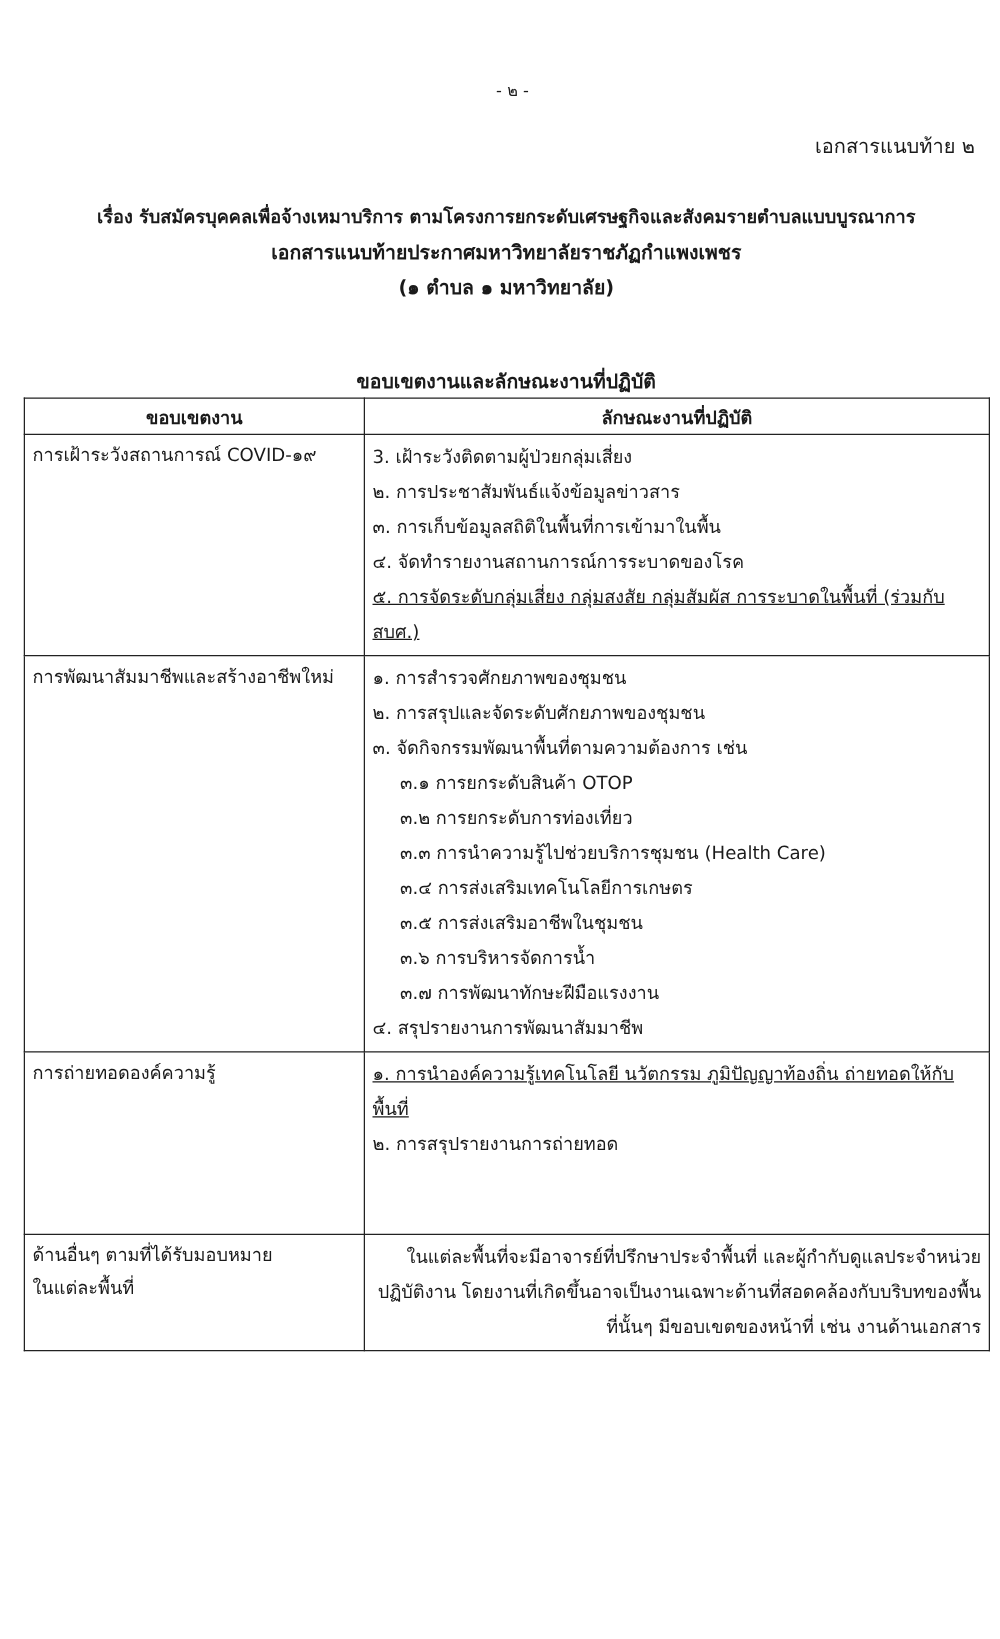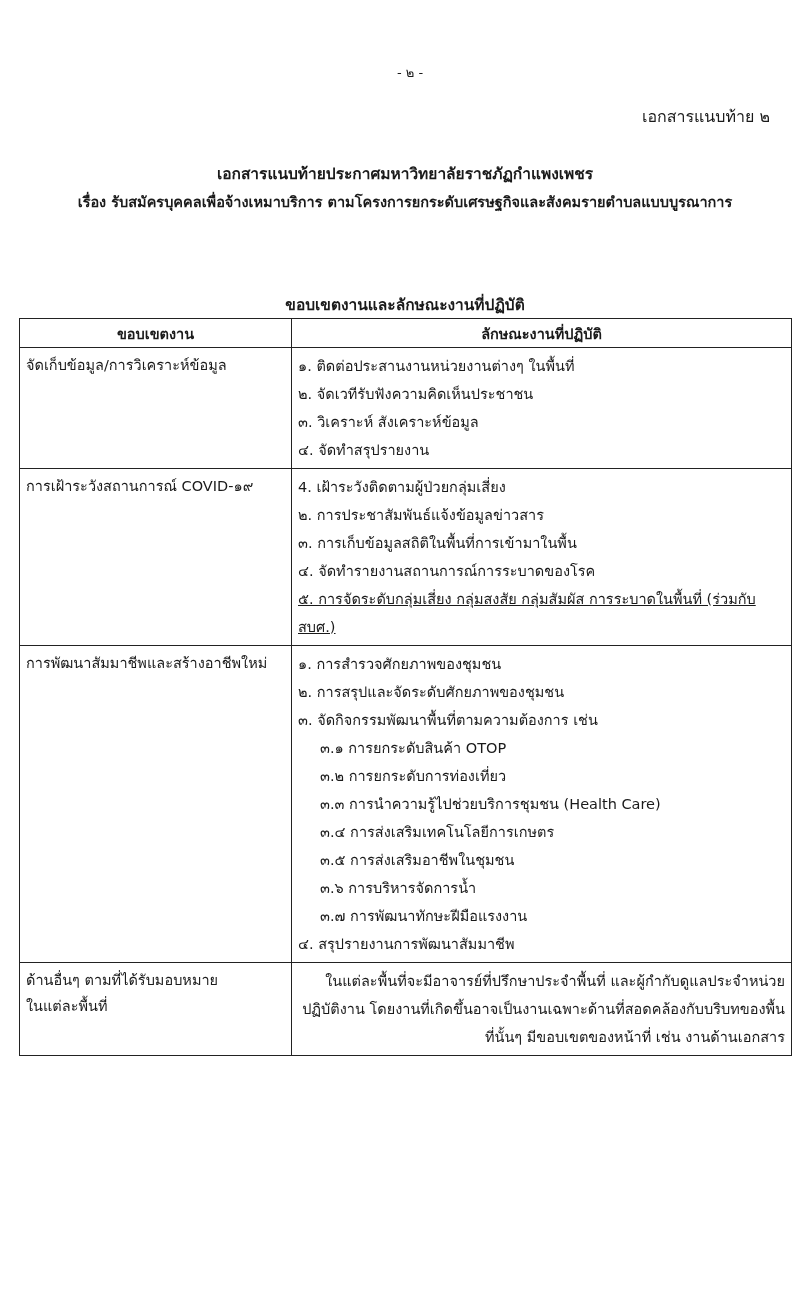--- a/index.html
+++ b/index.html
@@ -20,21 +20,21 @@
       top: 62px;
       left: 0;
       width: 800px;
       text-align: center;
       font-size: 13px;
       margin-left: 10px;
     }
     .attachment-label {
       position: absolute;
       top: 104px;
-      right: 30px;
+      right: 20px;
       font-size: 16px;
     }
     .title-block {
       position: absolute;
       top: 160px;
       left: 10px;
       width: 790px;
       text-align: center;
       font-size: 15.5px;
       font-weight: bold;
@@ -102,54 +102,44 @@
     tr.r4 td { height: 141px; }
     tr.r5 td { height: 87px; }
   </style>
 </head>
 <body>
 
 <div class="page-number">- ๒ -</div>
 <div class="attachment-label">เอกสารแนบท้าย  ๒</div>
 
 <div class="title-block">
+  <span class="line" style="font-size:14.5px;">เรื่อง  รับสมัครบุคคลเพื่อจ้างเหมาบริการ ตามโครงการยกระดับเศรษฐกิจและสังคมรายตำบลแบบบูรณาการ</span>
   <span class="line">เอกสารแนบท้ายประกาศมหาวิทยาลัยราชภัฏกำแพงเพชร</span>
-  <span class="line" style="font-size:14.5px;">เรื่อง  รับสมัครบุคคลเพื่อจ้างเหมาบริการ ตามโครงการยกระดับเศรษฐกิจและสังคมรายตำบลแบบบูรณาการ</span>
+  <span class="line">(๑ ตำบล ๑ มหาวิทยาลัย)</span>
 </div>
 
 <div class="section-heading">ขอบเขตงานและลักษณะงานที่ปฏิบัติ</div>
 
 <table class="scope-table">
   <colgroup>
       <col class="c1">
       <col class="c2">
     </colgroup>
   <thead>
     <tr>
       <th>ขอบเขตงาน</th>
       <th>ลักษณะงานที่ปฏิบัติ</th>
     </tr>
   </thead>
   <tbody>
-    <tr class="r1">
-      <td class="cell-scope">จัดเก็บข้อมูล/การวิเคราะห์ข้อมูล</td>
-      <td>
-        <ul class="task-list">
-          <li>๑. ติดต่อประสานงานหน่วยงานต่างๆ ในพื้นที่</li>
-          <li>๒. จัดเวทีรับฟังความคิดเห็นประชาชน</li>
-          <li>๓. วิเคราะห์ สังเคราะห์ข้อมูล</li>
-          <li>๔. จัดทำสรุปรายงาน</li>
-        </ul>
-      </td>
-    </tr>
     <tr class="r2">
       <td class="cell-scope">การเฝ้าระวังสถานการณ์ COVID-๑๙</td>
       <td>
         <ul class="task-list">
-          <li>4. เฝ้าระวังติดตามผู้ป่วยกลุ่มเสี่ยง</li>
+          <li>3. เฝ้าระวังติดตามผู้ป่วยกลุ่มเสี่ยง</li>
           <li>๒. การประชาสัมพันธ์แจ้งข้อมูลข่าวสาร</li>
           <li>๓. การเก็บข้อมูลสถิติในพื้นที่การเข้ามาในพื้น</li>
           <li>๔. จัดทำรายงานสถานการณ์การระบาดของโรค</li>
           <li class="wrap">๕. การจัดระดับกลุ่มเสี่ยง กลุ่มสงสัย กลุ่มสัมผัส การระบาดในพื้นที่ (ร่วมกับสบศ.)</li>
         </ul>
       </td>
     </tr>
     <tr class="r3">
       <td class="cell-scope">การพัฒนาสัมมาชีพและสร้างอาชีพใหม่</td>
       <td>
@@ -161,20 +151,29 @@
           <li class="sub">๓.๒ การยกระดับการท่องเที่ยว</li>
           <li class="sub">๓.๓ การนำความรู้ไปช่วยบริการชุมชน (Health Care)</li>
           <li class="sub">๓.๔ การส่งเสริมเทคโนโลยีการเกษตร</li>
           <li class="sub">๓.๕ การส่งเสริมอาชีพในชุมชน</li>
           <li class="sub">๓.๖ การบริหารจัดการน้ำ</li>
           <li class="sub">๓.๗ การพัฒนาทักษะฝีมือแรงงาน</li>
           <li>๔. สรุปรายงานการพัฒนาสัมมาชีพ</li>
         </ul>
       </td>
     </tr>
+    <tr class="r4">
+      <td class="cell-scope">การถ่ายทอดองค์ความรู้</td>
+      <td>
+        <ul class="task-list">
+          <li class="wrap">๑. การนำองค์ความรู้เทคโนโลยี นวัตกรรม ภูมิปัญญาท้องถิ่น ถ่ายทอดให้กับพื้นที่</li>
+          <li>๒. การสรุปรายงานการถ่ายทอด</li>
+        </ul>
+      </td>
+    </tr>
     <tr class="r5">
       <td class="cell-scope">
         <div>ด้านอื่นๆ ตามที่ได้รับมอบหมาย</div>
         <div>ในแต่ละพื้นที่</div>
       </td>
       <td>
         <p class="para">ในแต่ละพื้นที่จะมีอาจารย์ที่ปรึกษาประจำพื้นที่ และผู้กำกับดูแลประจำหน่วยปฏิบัติงาน โดยงานที่เกิดขึ้นอาจเป็นงานเฉพาะด้านที่สอดคล้องกับบริบทของพื้นที่นั้นๆ มีขอบเขตของหน้าที่ เช่น งานด้านเอกสาร</p>
       </td>
     </tr>
   </tbody>

